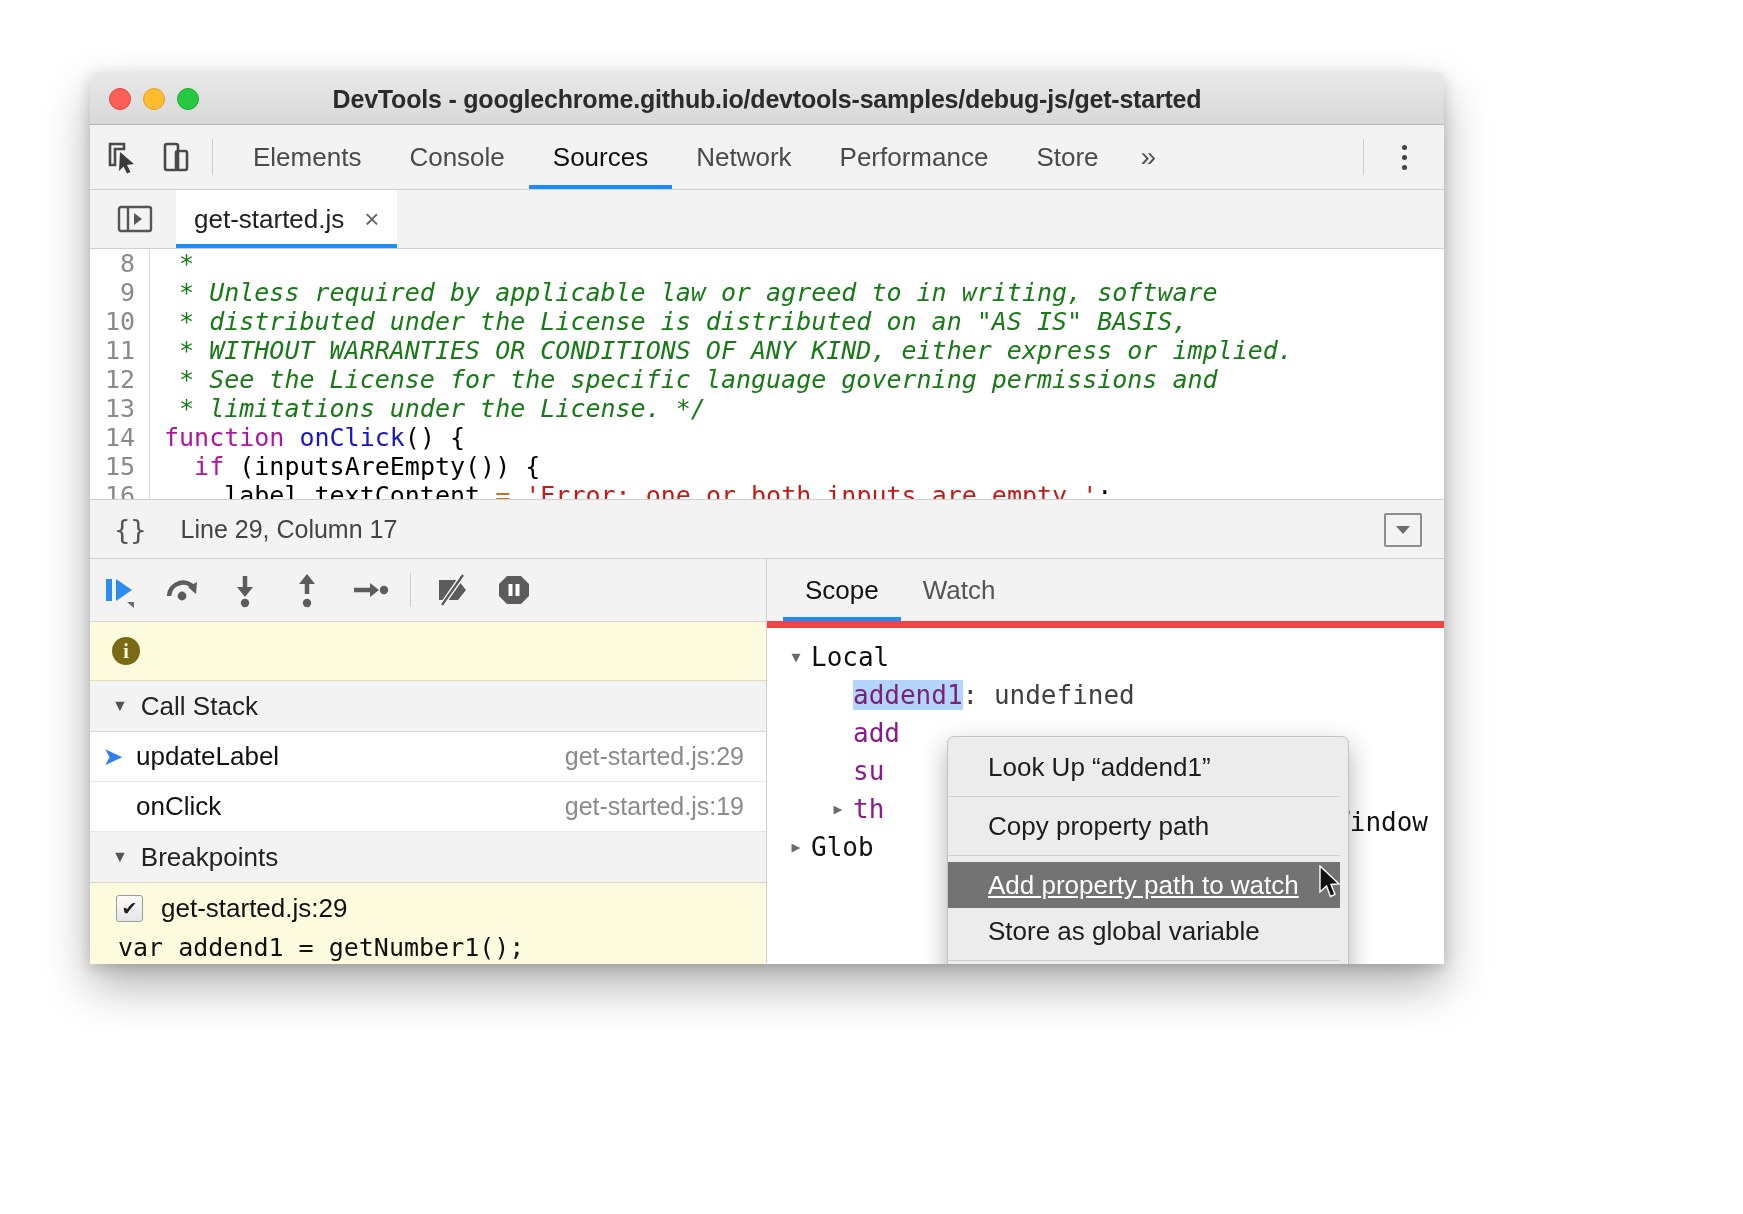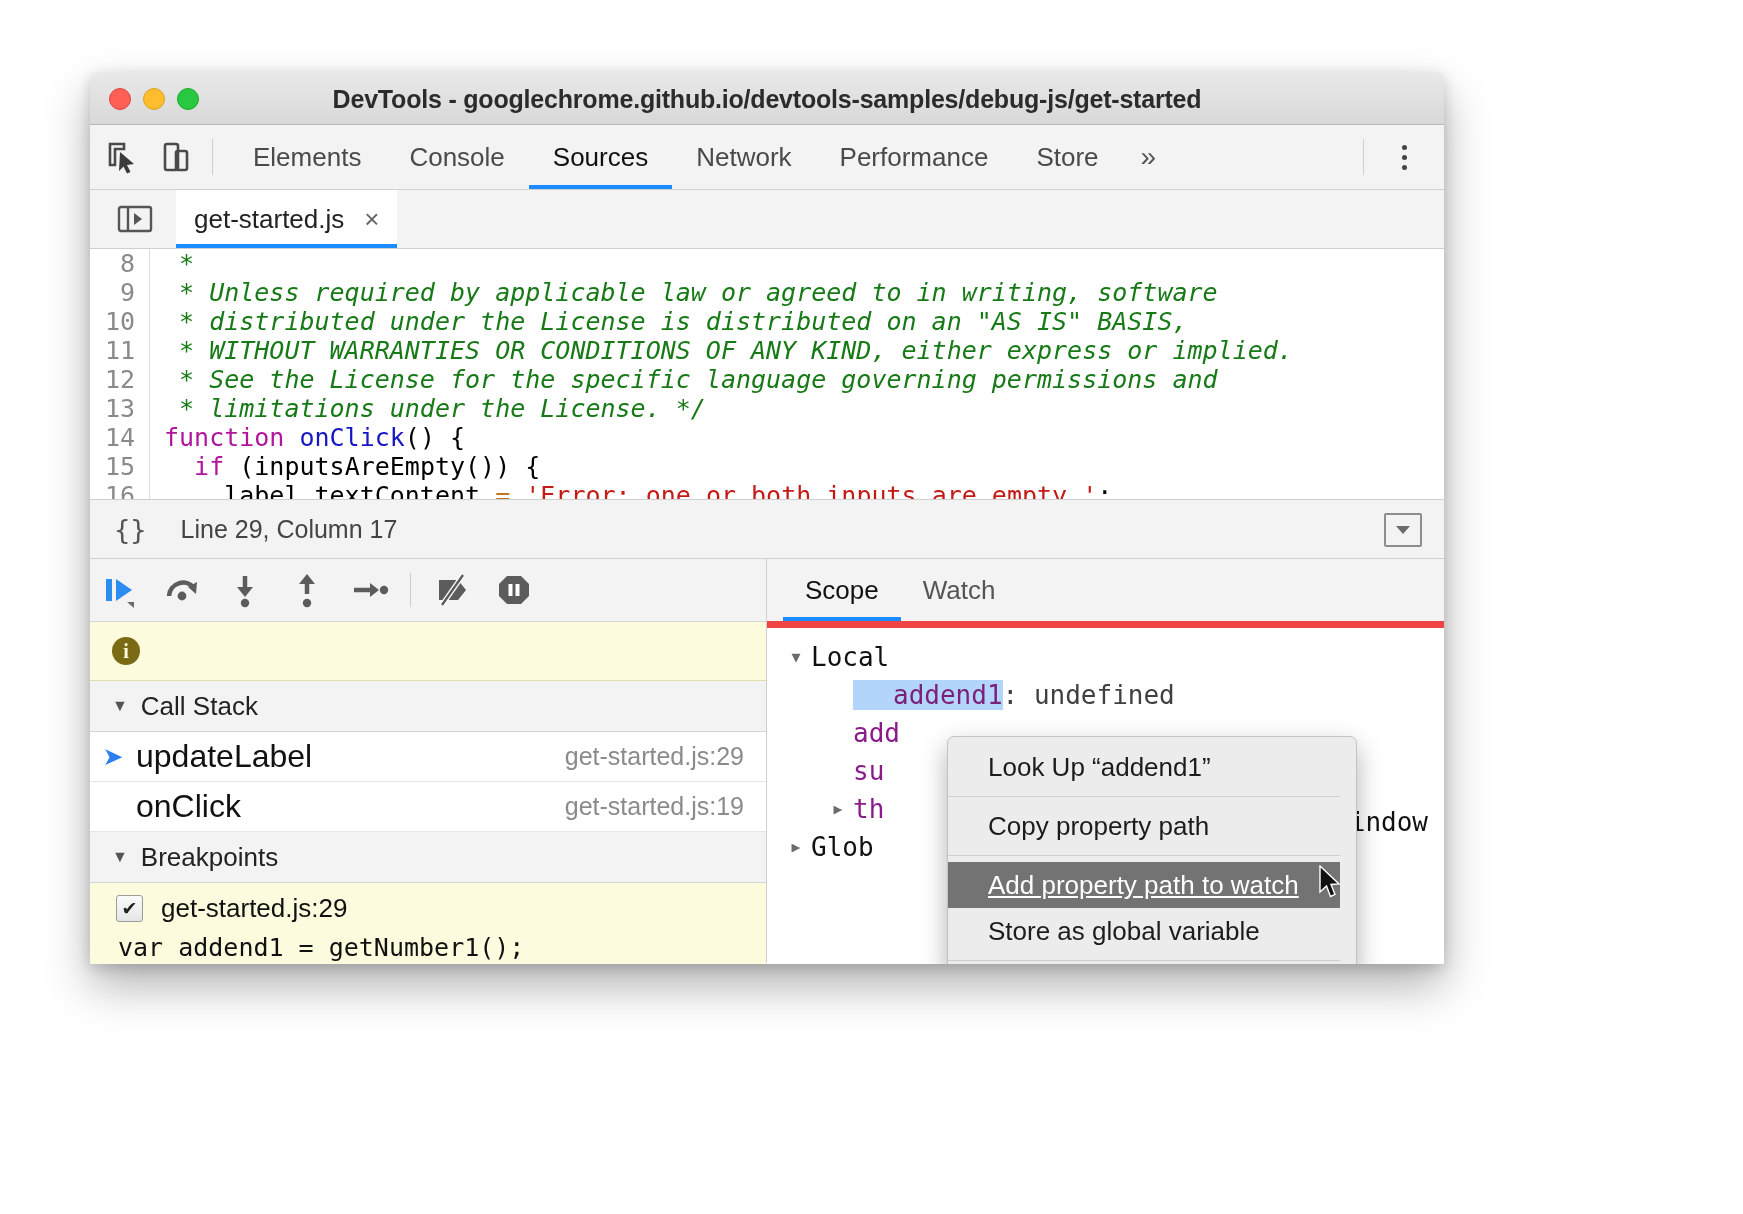--- a/index.html
+++ b/index.html
@@ -118,21 +118,21 @@
     height:50px;background:#f3f3f3;border-bottom:1px solid #d5d5d5;
     display:flex;align-items:center;cursor:pointer;
   }
   .sechead .tri{margin-left:22px;font-size:16px;color:#555;}
   .sechead .lbl{margin-left:13px;font-size:26px;color:#222;}
   
   .csrow{
     height:49px;display:flex;align-items:center;border-bottom:1px solid #e6e6e6;cursor:pointer;background:#fff;
   }
   .csrow .arrow{width:46px;text-align:center;color:#2d7ff0;font-size:25px;}
-  .csrow .fn{font-size:32px;color:#111;}
+  .csrow .fn{font-size:26px;color:#111;}
   .csrow .loc{margin-left:auto;margin-right:22px;font-size:25px;color:#8b8b8b;}
   
   #bprow{
     background:#fdfbdd;border-bottom:1px solid #e3dfab;padding:10px 0 14px 0;
   }
   #bprow .r1{display:flex;align-items:center;}
   #bprow .cb{
     margin-left:26px;width:25px;height:25px;border:1px solid #9b9b9b;border-radius:3px;
     background:linear-gradient(#fbfbfb,#e6e6e6);display:flex;align-items:center;justify-content:center;
     font-size:19px;color:#222;cursor:pointer;
@@ -144,33 +144,33 @@
   .swtab{padding:0 22px;height:100%;display:flex;align-items:center;font-size:26px;color:#555;cursor:pointer;position:relative;}
   .swtab:first-child{margin-left:16px;}
   .swtab.active{color:#111;}
   .swtab.active:after{content:"";position:absolute;left:0;right:0;bottom:0;height:4px;background:#1a8cff;}
   
   #scopetree{font-family:"DejaVu Sans Mono",monospace;font-size:26px;padding-top:10px;}
   .strow{height:38px;display:flex;align-items:center;white-space:pre;cursor:pointer;}
   .strow .tri{width:30px;text-align:center;font-size:15px;color:#6b6b6b;}
   .strow .tri.blank{color:transparent;}
   .sname{color:#8b1a8b;}
-  .sname.sel{background:#b4d5fb;color:#7a1f7a;padding-left:40px;}
+  .sname.sel{background:#b4d5fb;color:#7a1f7a;}
   .sval{color:#404040;}
   .sbold{color:#111;}
   #windowlabel{
     position:absolute;right:16px;top:248px;font-family:"DejaVu Sans Mono",monospace;
     font-size:26px;color:#111;
   }
   
   #ctxmenu{
     position:absolute;left:857px;top:664px;width:392px;
     background:#ececec;border:1px solid #c2c2c2;border-radius:7px;
     box-shadow:0 10px 26px rgba(0,0,0,.30);
-    padding:7px 16px 7px 0;
+    padding:7px 8px 7px 0;
     overflow:hidden;
     z-index:50;
   }
   .cmi{
     height:46px;display:flex;align-items:center;padding:0 14px 0 40px;
     font-size:26px;color:#1c1c1c;cursor:pointer;position:relative;white-space:nowrap;
   }
   .cmi.hl{background:#737373;color:#fff;text-decoration:underline;}
   .cmsep{height:1px;background:#cfcfcf;margin:6px 0;}
   #cursor{

